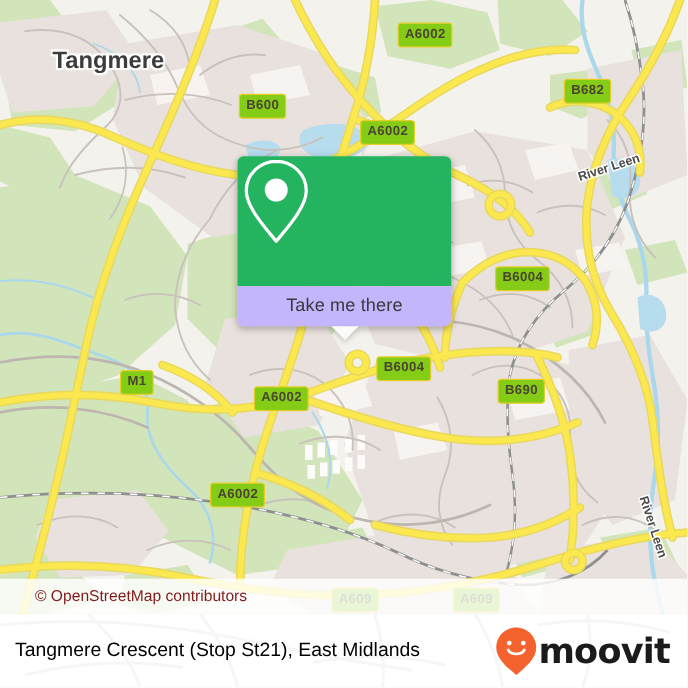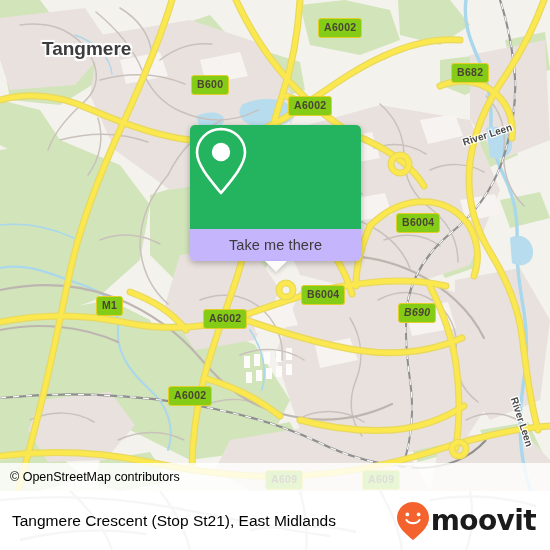--- a/index.html
+++ b/index.html
@@ -101,22 +101,22 @@
   #osm-attrib{
     position:absolute;
     left:0;top:463px;
     width:550px;height:28px;
     background:rgba(255,255,255,.82);
     display:flex;align-items:center;
     z-index:30;
     pointer-events:none;
   }
   #osm-attrib span{
-    padding-left:10px;
-    color:#000000;
+    padding-left:28px;
+    color:#7f1d1d;
     font-size:12.5px;
   }
 
   
   #footer{
     position:absolute;
     left:0;top:491px;width:550px;height:59px;
     background:#ffffff;
     overflow:hidden;
   }
@@ -416,21 +416,21 @@
 
     <div class="water-label" style="left:463px;top:137px;transform:rotate(-18deg);transform-origin:left center;">River Leen</div>
     <div class="water-label" style="left:514px;top:392px;transform:rotate(72deg);transform-origin:left center;">River Leen</div>
 
     <div class="shield" style="left:318px;top:18px;">A6002</div>
     <div class="shield" style="left:191px;top:53px;margin-top:22px;">B600</div>
     <div class="shield" style="left:451px;top:63px;">B682</div>
     <div class="shield" style="left:288px;top:96px;">A6002</div>
     <div class="shield" style="left:396px;top:213px;">B6004</div>
     <div class="shield" style="left:301px;top:285px;">B6004</div>
-    <div class="shield" style="left:398px;top:303px;font-style:italic;">B690</div>
+    <div class="shield" style="left:398px;top:303px;">B690</div>
     <div class="shield" style="left:96px;top:296px;">M1</div>
     <div class="shield" style="left:203px;top:309px;">A6002</div>
     <div class="shield" style="left:168px;top:386px;">A6002</div>
     <div class="shield" style="left:265px;top:470px;">A609</div>
     <div class="shield" style="left:362px;top:470px;">A609</div>
 
     <div id="callout">
       <div id="callout-top">
         <svg width="62" height="72" viewBox="0 0 62 72" xmlns="http://www.w3.org/2000/svg">
           <path d="M31 4 C 17.8 4, 7 14.6, 7 27.6 C 7 40.5, 22 57, 31 68 C 40 57, 55 40.5, 55 27.6 C 55 14.6, 44.2 4, 31 4 Z" fill="none" stroke="#ffffff" stroke-width="2.6" stroke-linejoin="round"></path>

